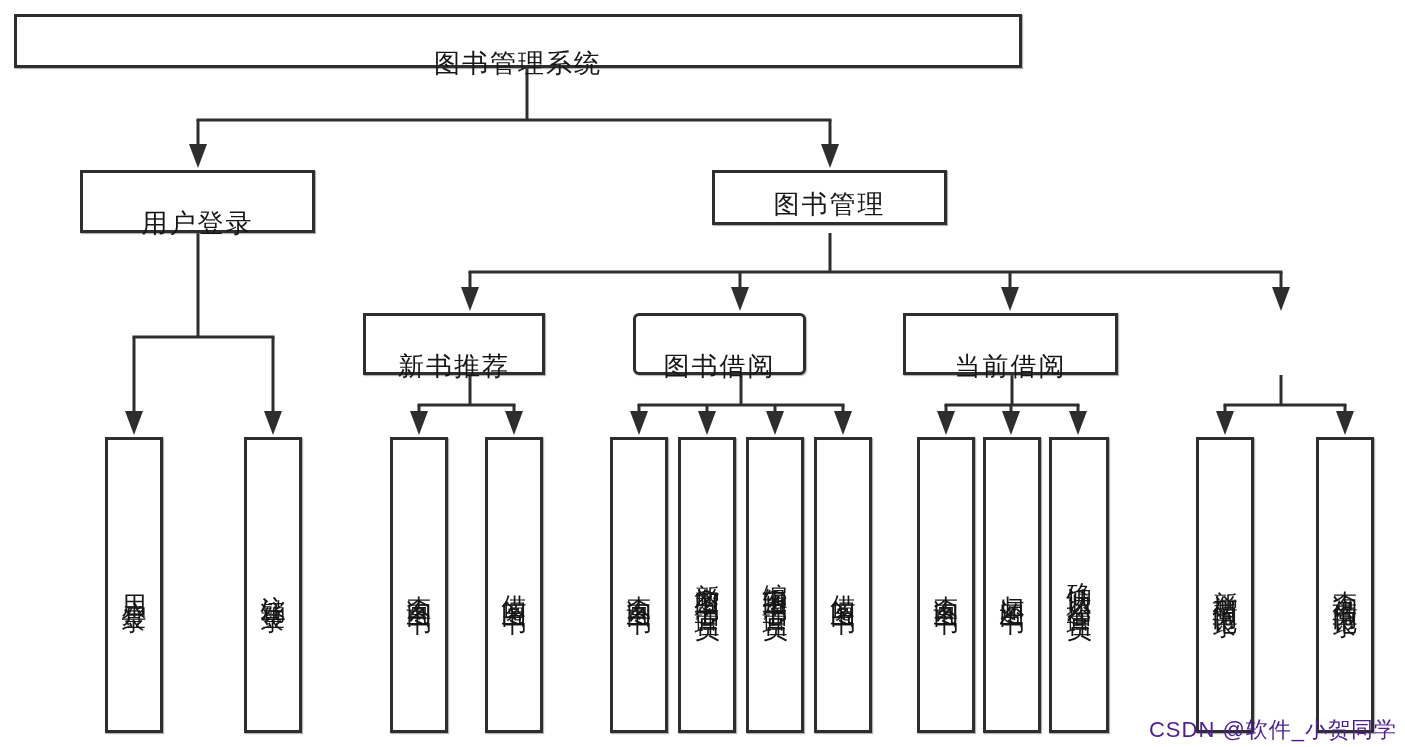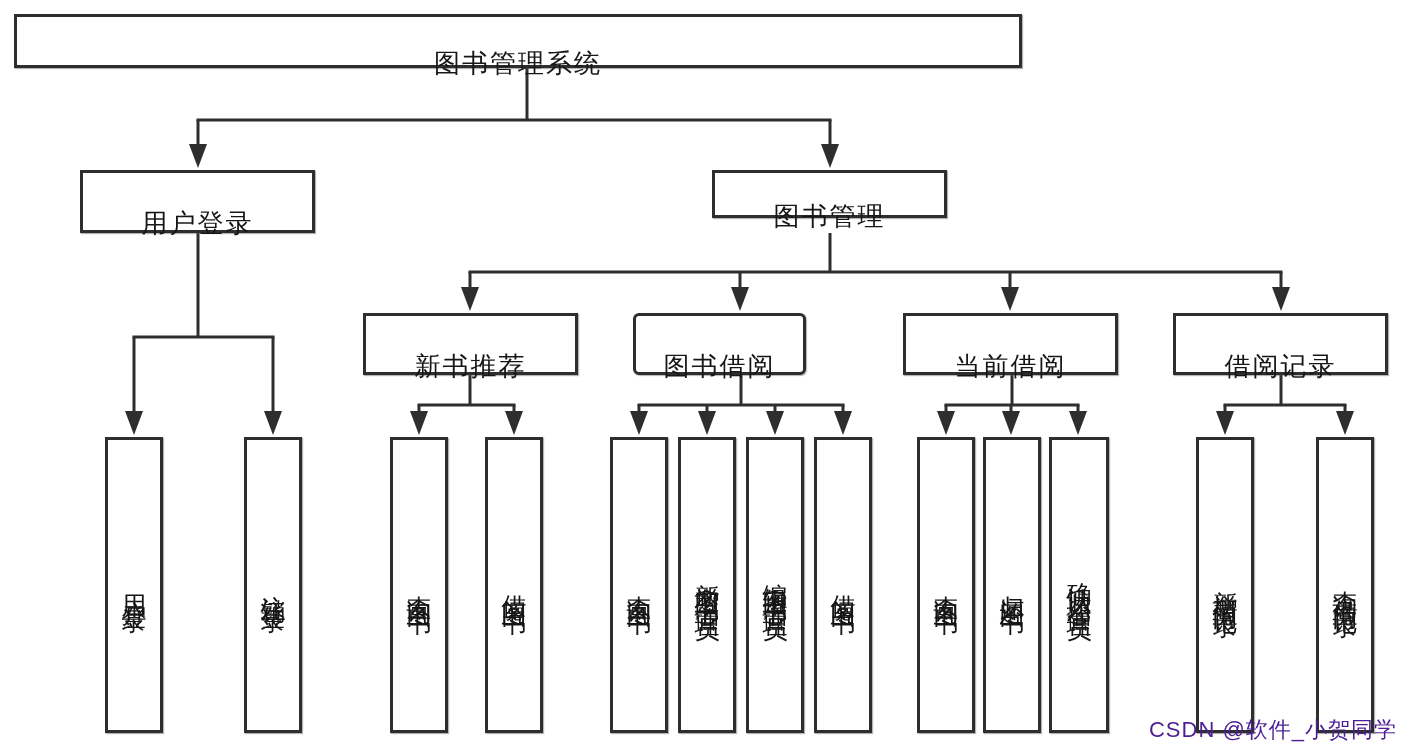--- a/index.html
+++ b/index.html
@@ -120,35 +120,32 @@
     </g>
   </svg>
 
   <div class="node" style="left:14px;top:14px;width:1008px;height:54px;">
     <span class="node-label">图书管理系统</span>
   </div>
 
   <div class="node" style="left:80px;top:170px;width:235px;height:63px;">
     <span class="node-label">用户登录</span>
   </div>
-  <div class="node" style="left:712px;top:170px;width:235px;height:48px;">
+  <div class="node" style="left:712px;top:170px;width:235px;height:55px;align-items:flex-end;">
     <span class="node-label">图书管理</span>
   </div>
 
-  <div class="node" style="left:363px;top:313px;width:215px;height:62px;">
+  <div class="node" style="left:363px;top:313px;width:182px;height:62px;">
     <span class="node-label">新书推荐</span>
   </div>
   <div class="node" style="left:633px;top:313px;width:173px;height:62px;border-radius:6px;">
     <span class="node-label">图书借阅</span>
   </div>
   <div class="node" style="left:903px;top:313px;width:215px;height:62px;align-items:center;">
     <span class="node-label">当前借阅</span>
-  </div>
-  <div class="node" style="left:1173px;top:313px;width:215px;height:62px;">
-    <span class="node-label">借阅记录</span>
   </div>
 
   <div class="node leaf" style="left:105px;top:437px;width:58px;height:296px;">
     <span class="v-label">用户登录</span>
   </div>
   <div class="node leaf" style="left:244px;top:437px;width:58px;height:296px;">
     <span class="v-label">注销登录</span>
   </div>
 
   <div class="node leaf" style="left:390px;top:437px;width:58px;height:296px;">

